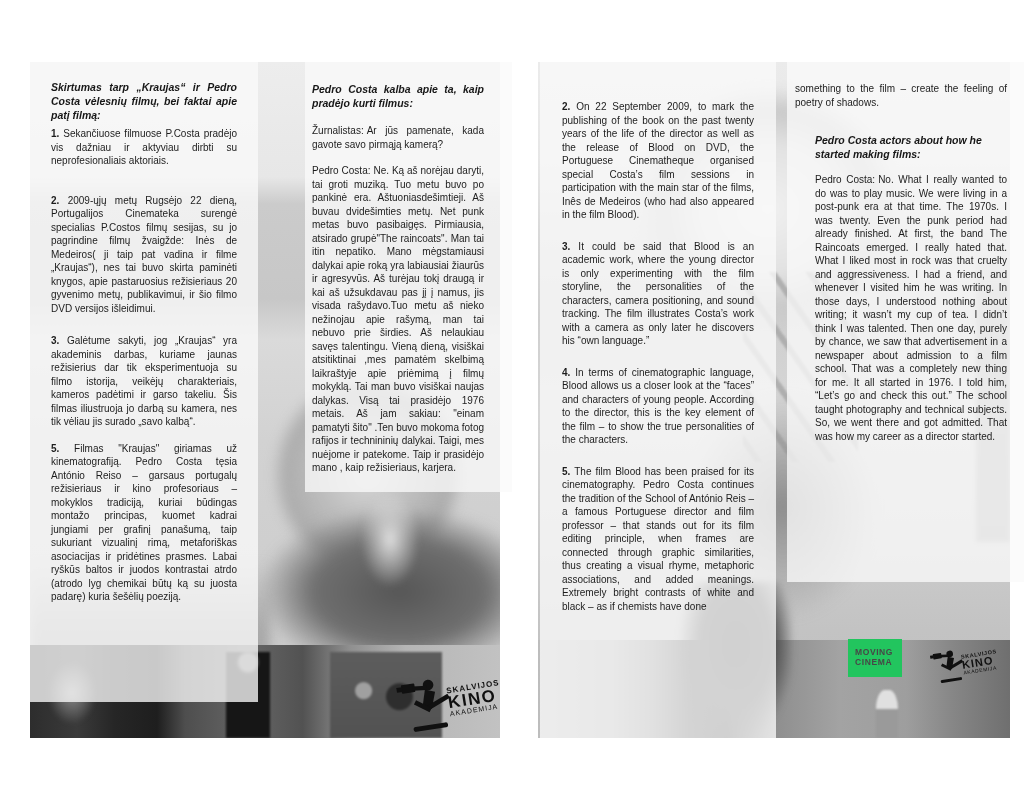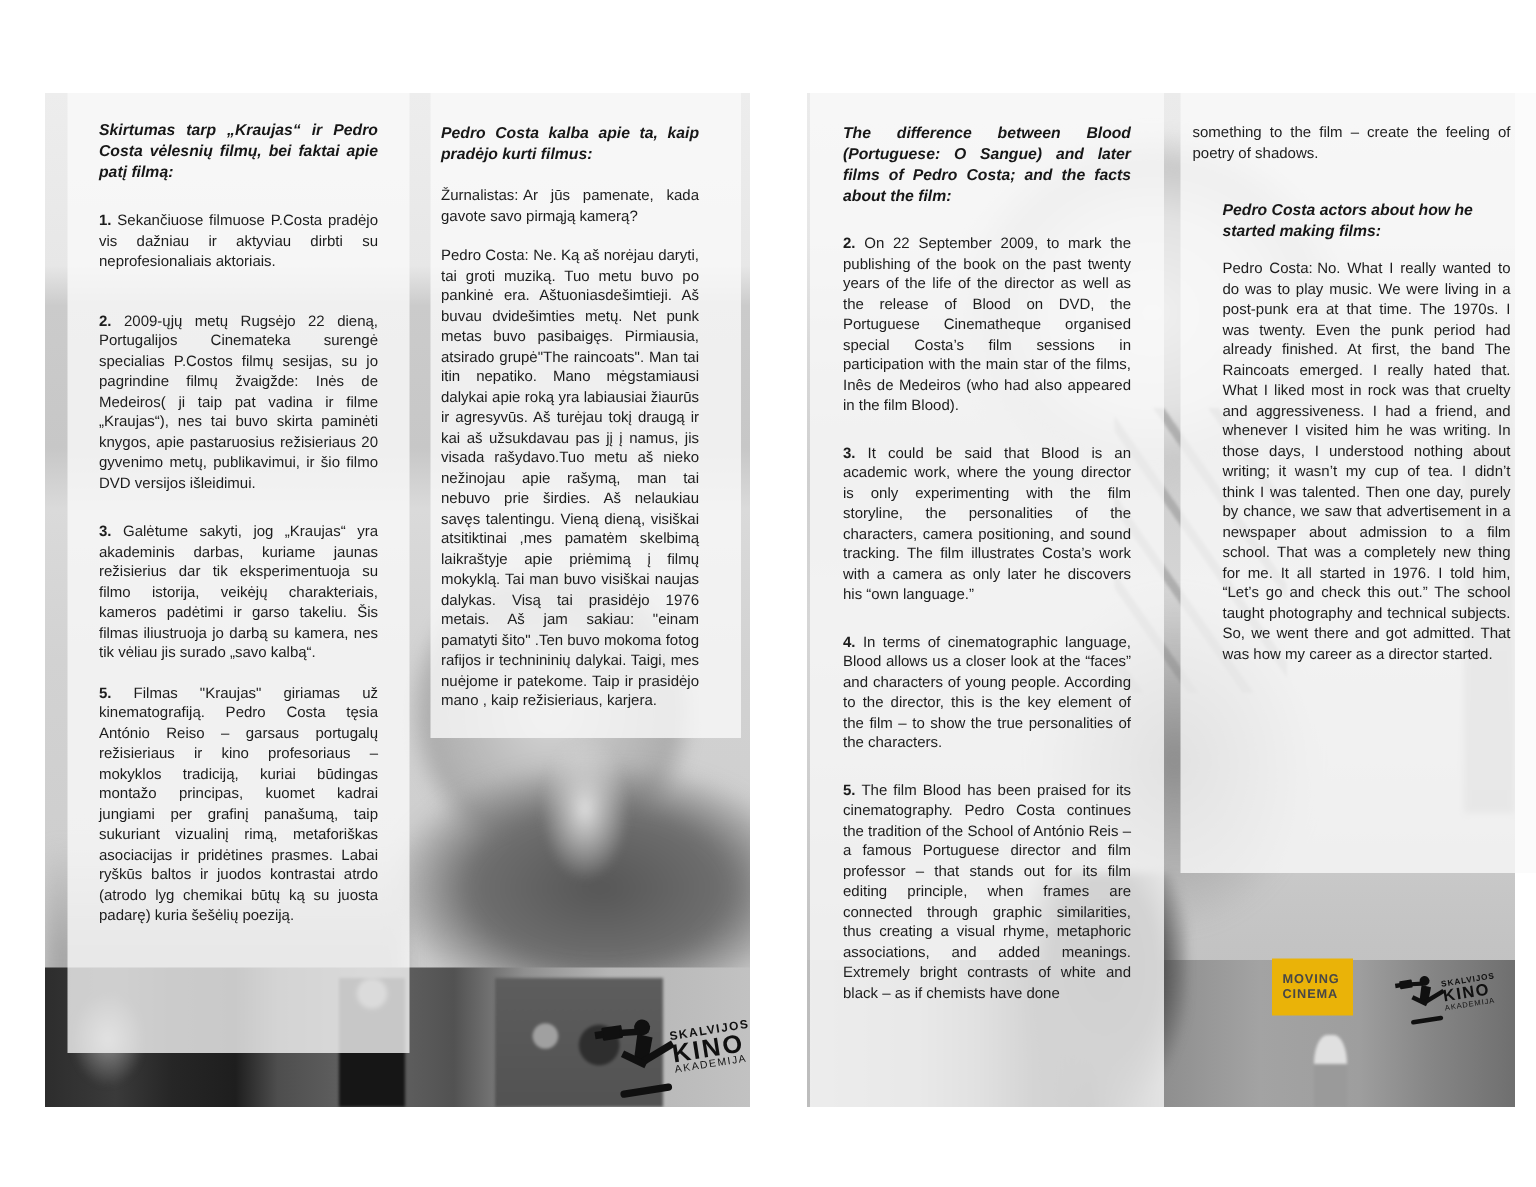--- a/index.html
+++ b/index.html
@@ -31,49 +31,49 @@
   .pr-boyface{left:60px;top:8px;width:340px;height:330px;background:radial-gradient(ellipse 50% 48% at 50% 42%,#f0f0f0 0%,#e2e2e2 40%,#c9c9c9 62%,rgba(190,190,190,0) 78%);filter:blur(4px);}
   .pr-rightband{right:0;top:170px;width:34px;height:310px;background:linear-gradient(180deg,rgba(176,176,176,0) 0,#b0b0b0 25%,#a6a6a6 100%);filter:blur(2px);}
   .pr-diag{left:205px;top:210px;width:115px;height:190px;background:repeating-linear-gradient(55deg,rgba(150,150,150,0) 0 10px,#a6a6a6 10px 16px,rgba(150,150,150,0) 16px 30px);opacity:.8;filter:blur(1px);}
   .pr-darkwing{left:150px;top:330px;width:190px;height:230px;background:radial-gradient(ellipse,#8c8c8c 0%,rgba(140,140,140,0) 70%);filter:blur(6px);}
   .pr-strip{left:0;top:578px;width:472px;height:98px;background:linear-gradient(90deg,#bdbdbd 0%,#ababab 16%,#8a8a8a 24%,#4f4f4f 32%,#3d3d3d 40%,#8e8e8e 50%,#a3a3a3 64%,#9e9e9e 78%,#868686 88%,#6f6f6f 100%);}
   .pr-figure{left:142px;top:520px;width:112px;height:156px;background:radial-gradient(ellipse at 50% 40%,#3f3f3f 0%,#4a4a4a 45%,rgba(74,74,74,0) 75%);filter:blur(3px);}
   .pr-strip-man{left:338px;top:628px;width:22px;height:48px;border-radius:40% 40% 0 0;background:linear-gradient(180deg,#e0e0e0 0 40%,#9a9a9a 40%);filter:blur(1px);}
 
   
   .ov{position:absolute;top:0;background:rgba(250,250,250,.78);box-sizing:border-box;}
-  .col-l1{left:15px;width:228px;height:640px;padding:18px 21px 0;}
-  .col-l2{left:257px;width:207px;height:430px;padding:20px 28px 0 7px;}
+  .col-l1{left:0;width:228px;height:640px;padding:18px 21px 0;}
+  .col-l2{left:275px;width:207px;height:430px;padding:20px 28px 0 7px;}
   .col-r1{left:2px;width:236px;height:676px;padding:20px 22px 0;}
   .col-r2{left:249px;width:248px;height:520px;padding:20px 28px 0 8px;}
 
   .hd{margin:0;font-size:10.5px;line-height:14px;font-weight:bold;font-style:italic;text-align:justify;color:#171717;}
   .para{margin:0;font-size:10px;line-height:13.5px;text-align:justify;}
   .num{font-weight:bold;}
   .speaker{font-weight:normal;margin-right:3px;}
-  .lp1{margin-top:19px}.lp2{margin-top:26px}.lp3{margin-top:19px}.lp4{margin-top:22px}.lp5{margin-top:13px}
+  .lp1{margin-top:5px}.lp2{margin-top:26px}.lp3{margin-top:19px}.lp4{margin-top:22px}.lp5{margin-top:13px}
   .rp{margin-top:18px}
   .qa{margin-top:14px}.sp{margin-top:13px}
   .hd-indent{margin:24px 0 0 20px;text-align:left;}
   .qa2{margin:12px 0 0 20px}.sp2{margin:12px 0 0 20px}
 
   
   .sk-logo{position:absolute;display:flex;align-items:center;transform:rotate(-9deg);z-index:5;}
   .sk-left{left:368px;top:608px;width:130px;}
   .sk-right{left:393px;top:582px;width:84px;}
   .sk-fig{flex:0 0 auto;}
   .sk-text{margin-left:-8px;color:#101010;white-space:nowrap;}
   .sk-l1{font-size:8px;font-weight:600;letter-spacing:1px;line-height:9px;}
   .sk-l2{font-size:17px;font-weight:800;letter-spacing:1.5px;line-height:15px;}
   .sk-l3{font-size:7px;letter-spacing:1px;line-height:8px;}
   .sk-sm .sk-l1{font-size:5.5px;line-height:6px;letter-spacing:.6px;}
   .sk-sm .sk-l2{font-size:11px;line-height:10px;letter-spacing:1px;}
   .sk-sm .sk-l3{font-size:5px;line-height:6px;letter-spacing:.6px;}
   .sk-sm .sk-text{margin-left:-5px;}
-  .mc-box{position:absolute;left:310px;top:577px;width:54px;height:38px;background:#eab308;z-index:5;box-sizing:border-box;padding:8px 0 0 7px;}
+  .mc-box{position:absolute;left:310px;top:577px;width:54px;height:38px;background:#22c55e;z-index:5;box-sizing:border-box;padding:8px 0 0 7px;}
   .mc-line{font-size:8.5px;font-weight:bold;letter-spacing:.6px;line-height:10px;color:#474747;}
 </style>
 </head>
 <body>
 
 <div class="canvas">
 
   <section class="page page-left">
     <div class="bg">
       <div class="layer pl-base"></div>
@@ -129,21 +129,20 @@
       <div class="layer pr-boyface"></div>
       <div class="layer pr-rightband"></div>
       <div class="layer pr-diag"></div>
       <div class="layer pr-darkwing"></div>
       <div class="layer pr-strip"></div>
       <div class="layer pr-figure"></div>
       <div class="layer pr-strip-man"></div>
     </div>
 
     <div class="ov col-r1">
-      <h3 class="hd">The difference between Blood (Portuguese: O Sangue) and later films of Pedro Costa; and the facts about the film:</h3>
       <p class="para rp"><strong class="num">2.</strong> <span>On 22 September 2009, to mark the publishing of the book on the past twenty years of the life of the director as well as the release of Blood on DVD, the Portuguese Cinematheque organised special Costa’s film sessions in participation with the main star of the films, Inês de Medeiros (who had also appeared in the film Blood).</span></p>
       <p class="para rp"><strong class="num">3.</strong> <span>It could be said that Blood is an academic work, where the young director is only experimenting with the film storyline, the personalities of the characters, camera positioning, and sound tracking. The film illustrates Costa’s work with a camera as only later he discovers his “own language.”</span></p>
       <p class="para rp"><strong class="num">4.</strong> <span>In terms of cinematographic language, Blood allows us a closer look at the “faces” and characters of young people. According to the director, this is the key element of the film – to show the true personalities of the characters.</span></p>
       <p class="para rp"><strong class="num">5.</strong> <span>The film Blood has been praised for its cinematography. Pedro Costa continues the tradition of the School of António Reis – a famous Portuguese director and film professor – that stands out for its film editing principle, when frames are connected through graphic similarities, thus creating a visual rhyme, metaphoric associations, and added meanings. Extremely bright contrasts of white and black – as if chemists have done</span></p>
     </div>
 
     <div class="ov col-r2">
       <p class="para">something to the film – create the feeling of poetry of shadows.</p>
       <h3 class="hd hd-indent">Pedro Costa actors about how he started making films:</h3>
       <p class="para sp2"><strong class="speaker">Pedro Costa:</strong><span>No. What I really wanted to do was to play music. We were living in a post-punk era at that time. The 1970s. I was twenty. Even the punk period had already finished. At first, the band The Raincoats emerged. I really hated that. What I liked most in rock was that cruelty and aggressiveness. I had a friend, and whenever I visited him he was writing. In those days, I understood nothing about writing; it wasn’t my cup of tea. I didn’t think I was talented. Then one day, purely by chance, we saw that advertisement in a newspaper about admission to a film school. That was a completely new thing for me. It all started in 1976. I told him, “Let’s go and check this out.” The school taught photography and technical subjects. So, we went there and got admitted. That was how my career as a director started.</span></p>

